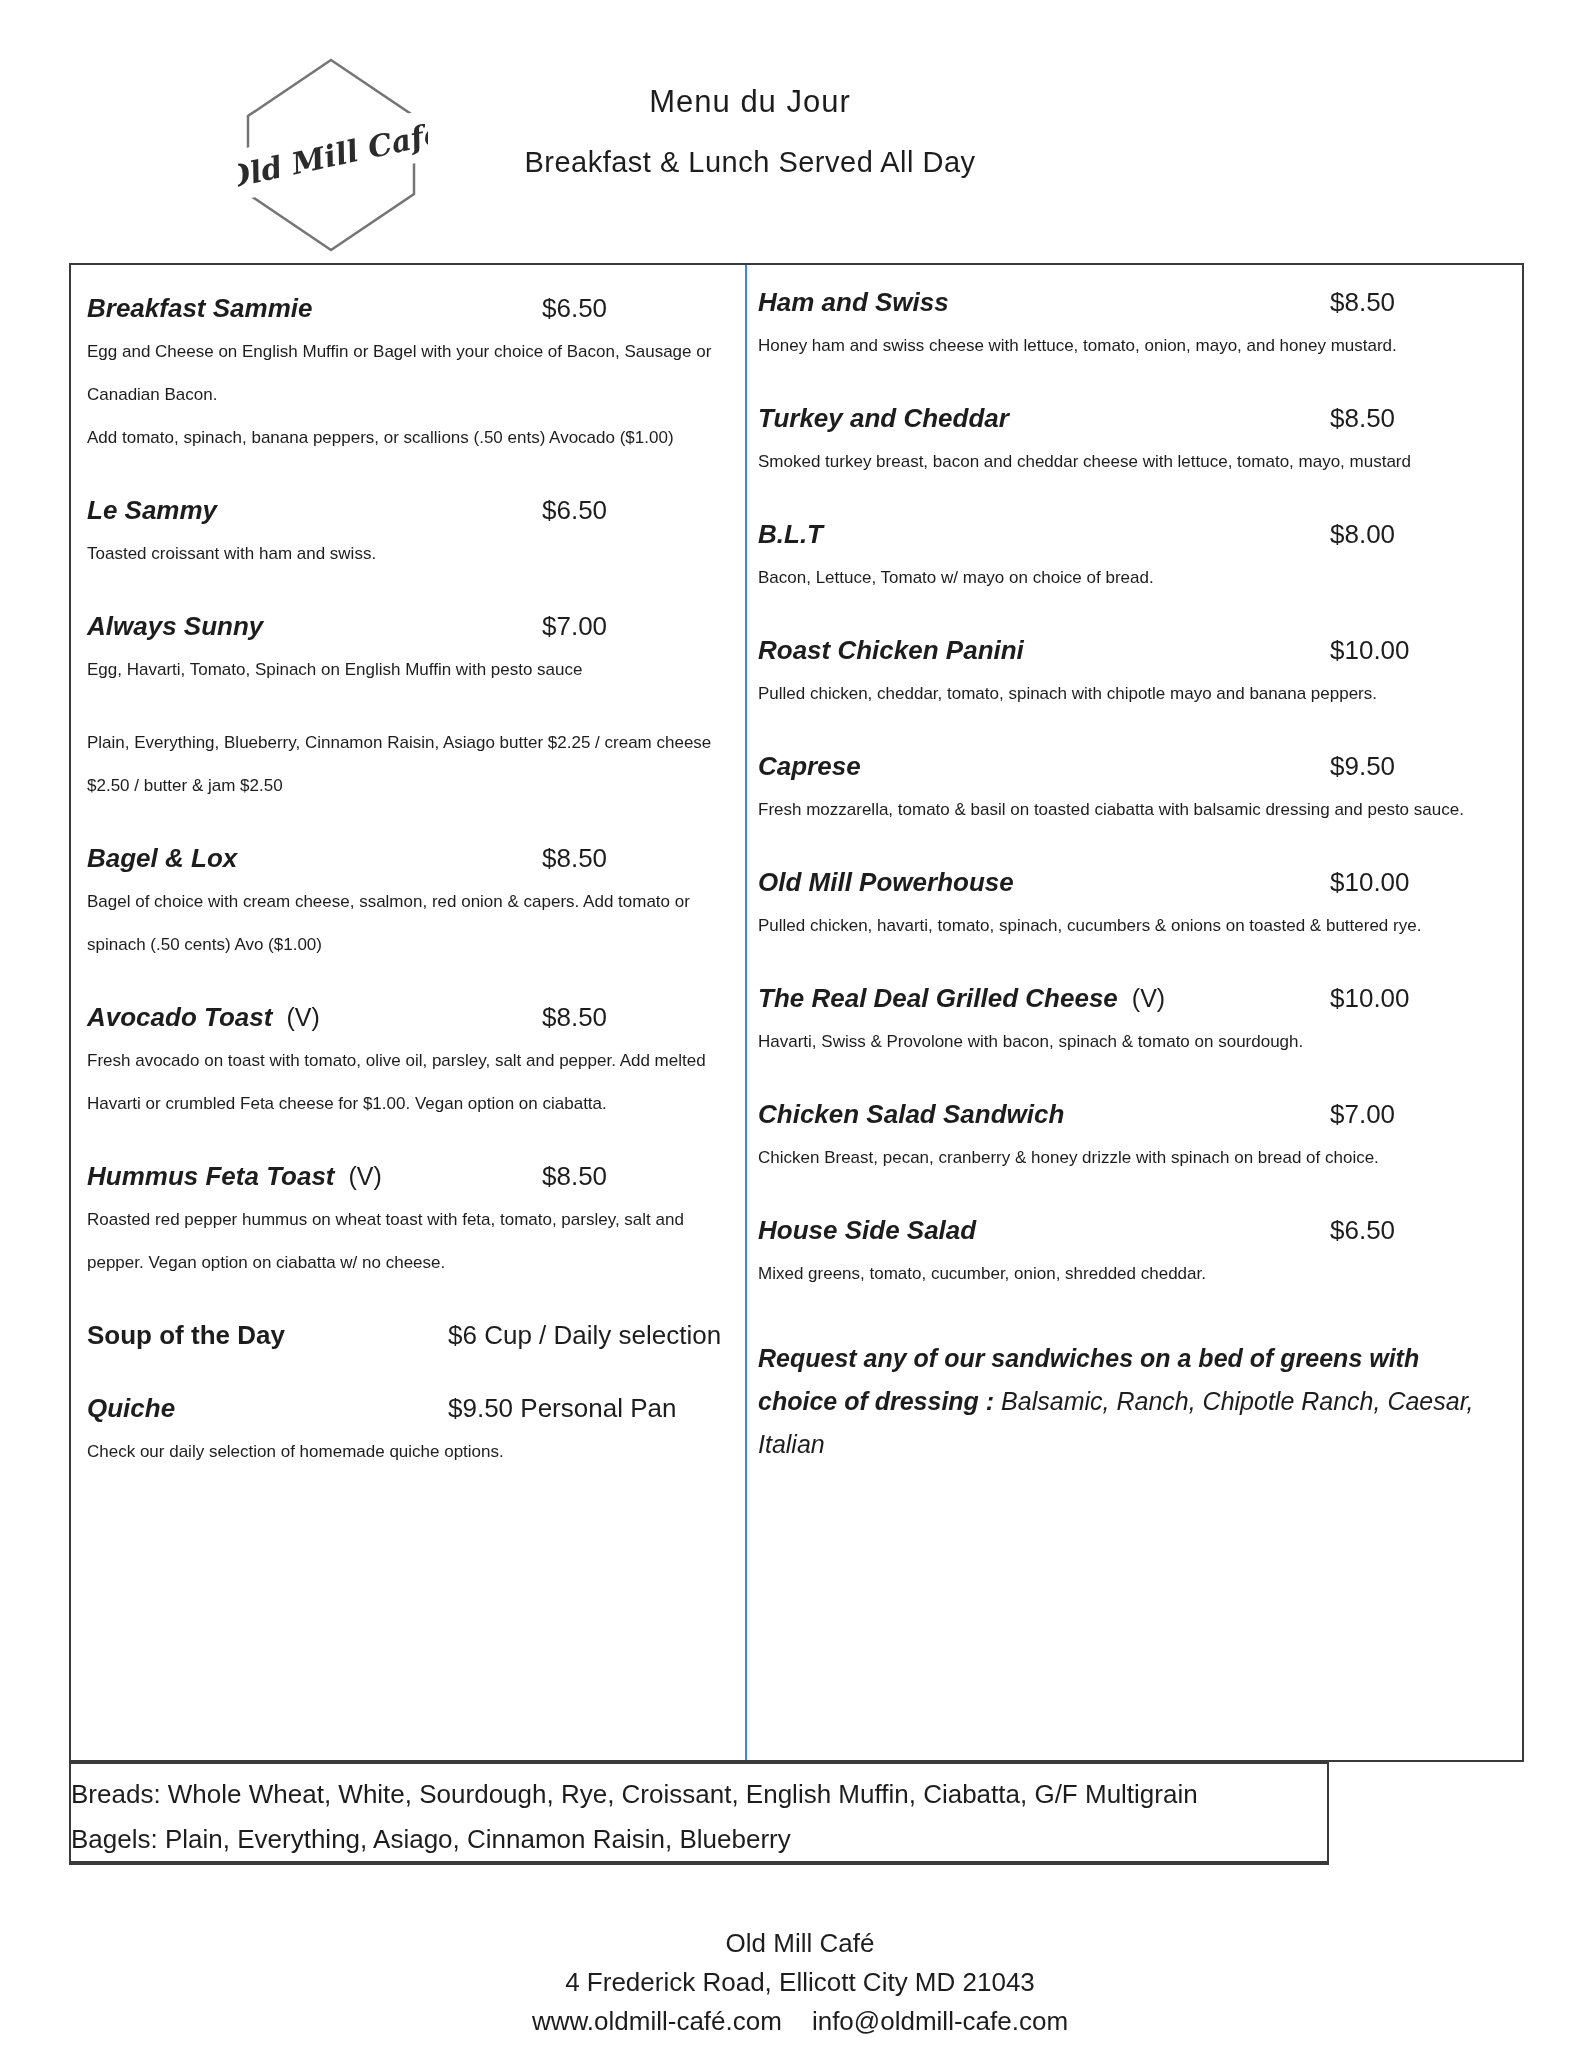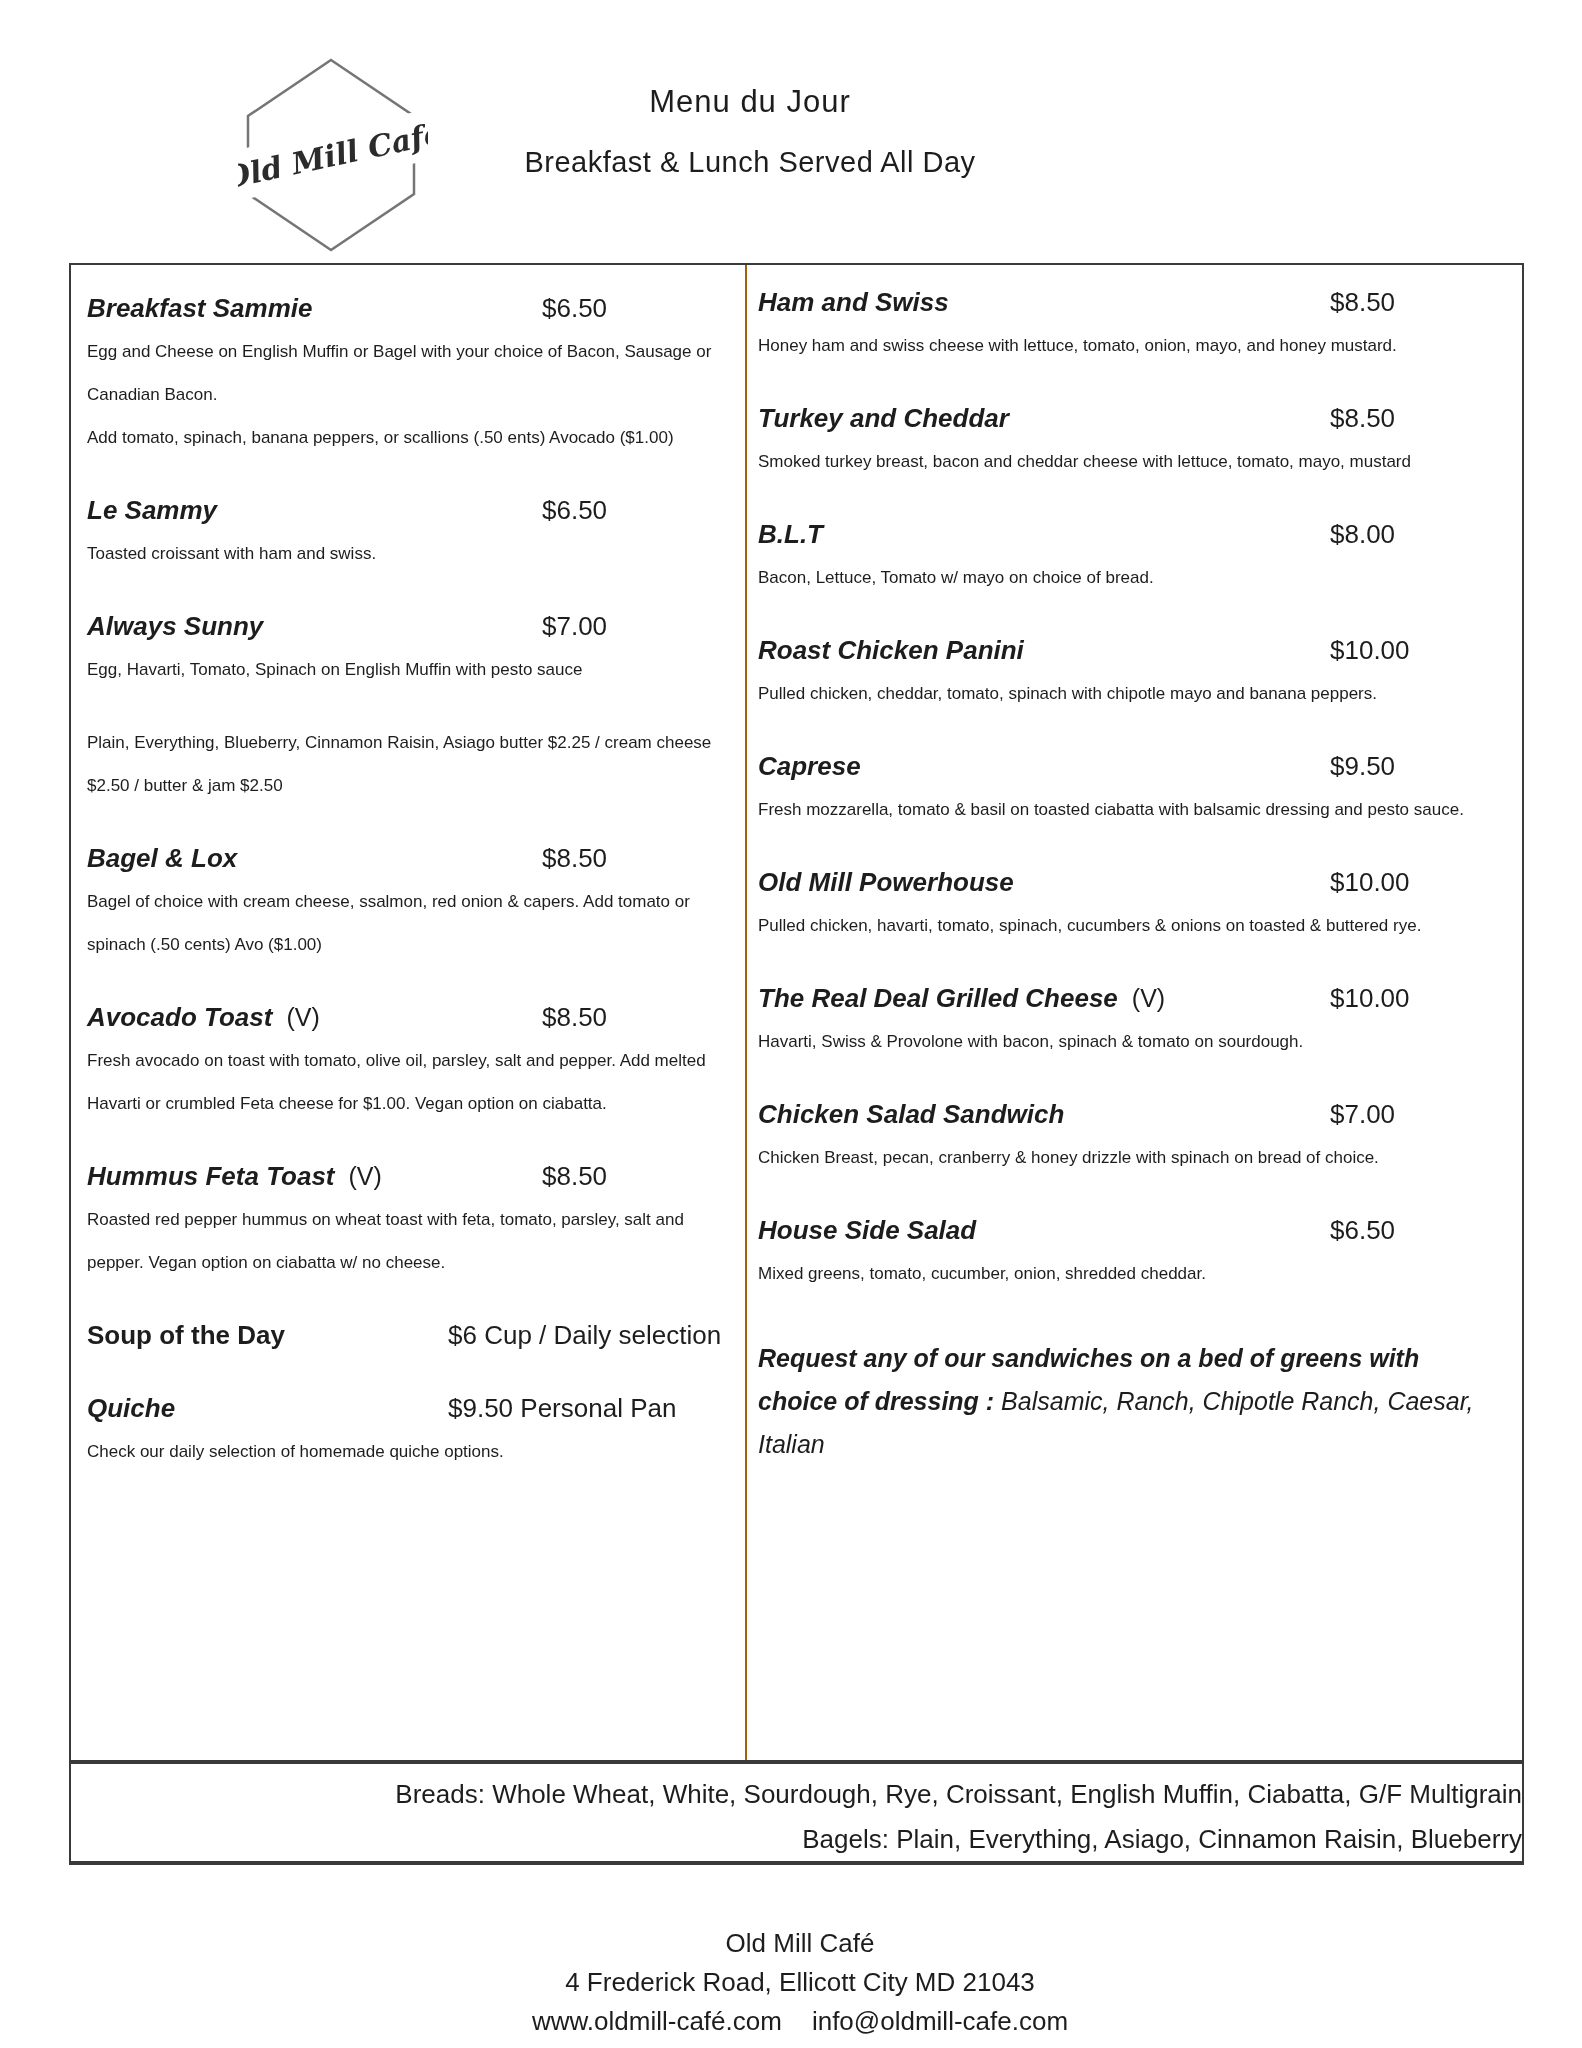--- a/index.html
+++ b/index.html
@@ -24,21 +24,21 @@
 
   
   .menu-box {
     position:absolute; left:69px; top:263px;
     width:1455px; height:1499px;
     border:2px solid #3a3a3a;
     box-sizing:border-box;
     display:flex;
   }
   .col { box-sizing:border-box; }
-  .col-left  { width:676px; border-right:2px solid #a16207; padding:22px 6px 0 16px; }
+  .col-left  { width:676px; border-right:2px solid #3b82f6; padding:22px 6px 0 16px; }
   .col-right { flex:1; padding:16px 26px 0 11px; }
 
   .item { margin-bottom:30px; }
   .item-head {
     position:relative;
     font-size:26px; font-weight:bold; font-style:italic;
     line-height:43px;
     white-space:nowrap;
   }
   .item-name.plain { font-style:normal; }
@@ -54,24 +54,24 @@
   .col-left  .item-desc { max-width:662px; }
   .col-right .item-desc { max-width:745px; }
 
   .note { font-size:25px; line-height:43px; max-width:772px; margin-top:42px; }
   .note-bold { font-weight:bold; font-style:italic; }
   .note-rest { font-style:italic; }
 
   
   .footer-box {
     position:absolute; left:69px; top:1762px;
-    width:1455px; height:103px;
+    width:1260px; height:103px;
     border:2px solid #3a3a3a; border-bottom-width:4px;
     box-sizing:border-box;
-    text-align:right;
+    text-align:left;
     padding-top:8px;
   }
   .footer-box div { font-size:26px; line-height:45px; }
 
   
   .bottom-footer {
     position:absolute; top:1924px; left:0; width:1600px;
     text-align:center; font-size:26px; line-height:39px;
   }
   .contact-gap { display:inline-block; width:30px; }

